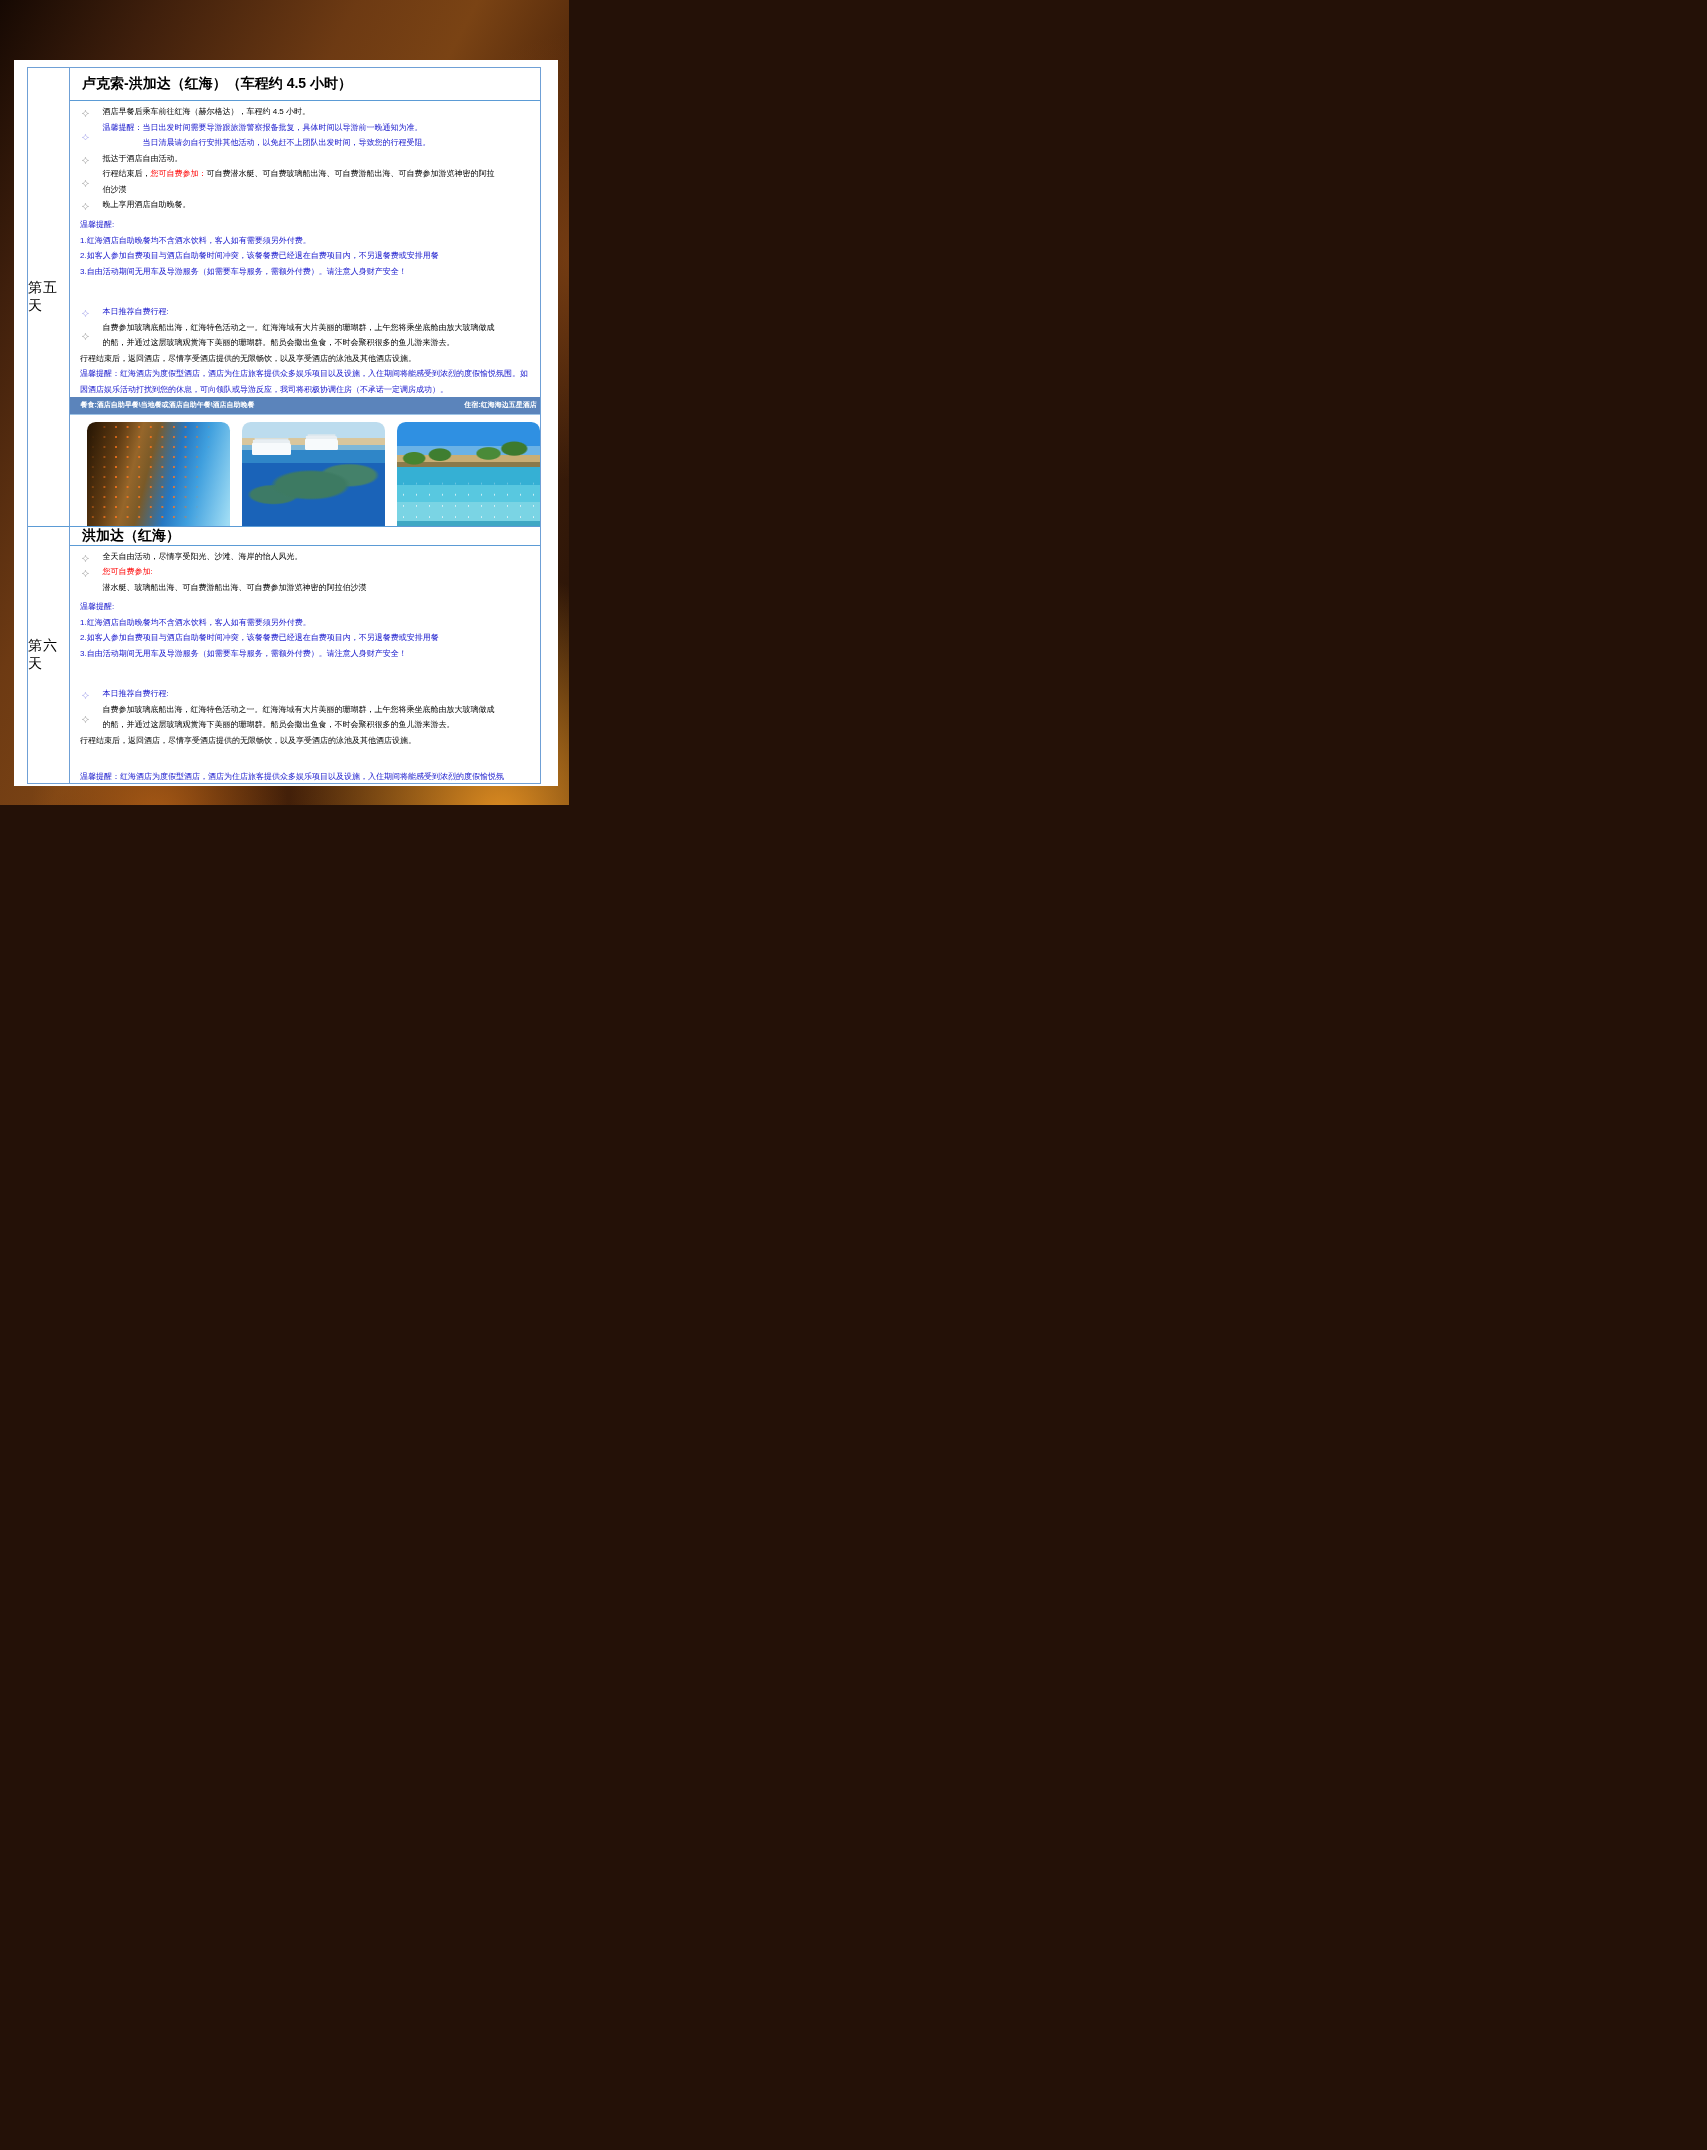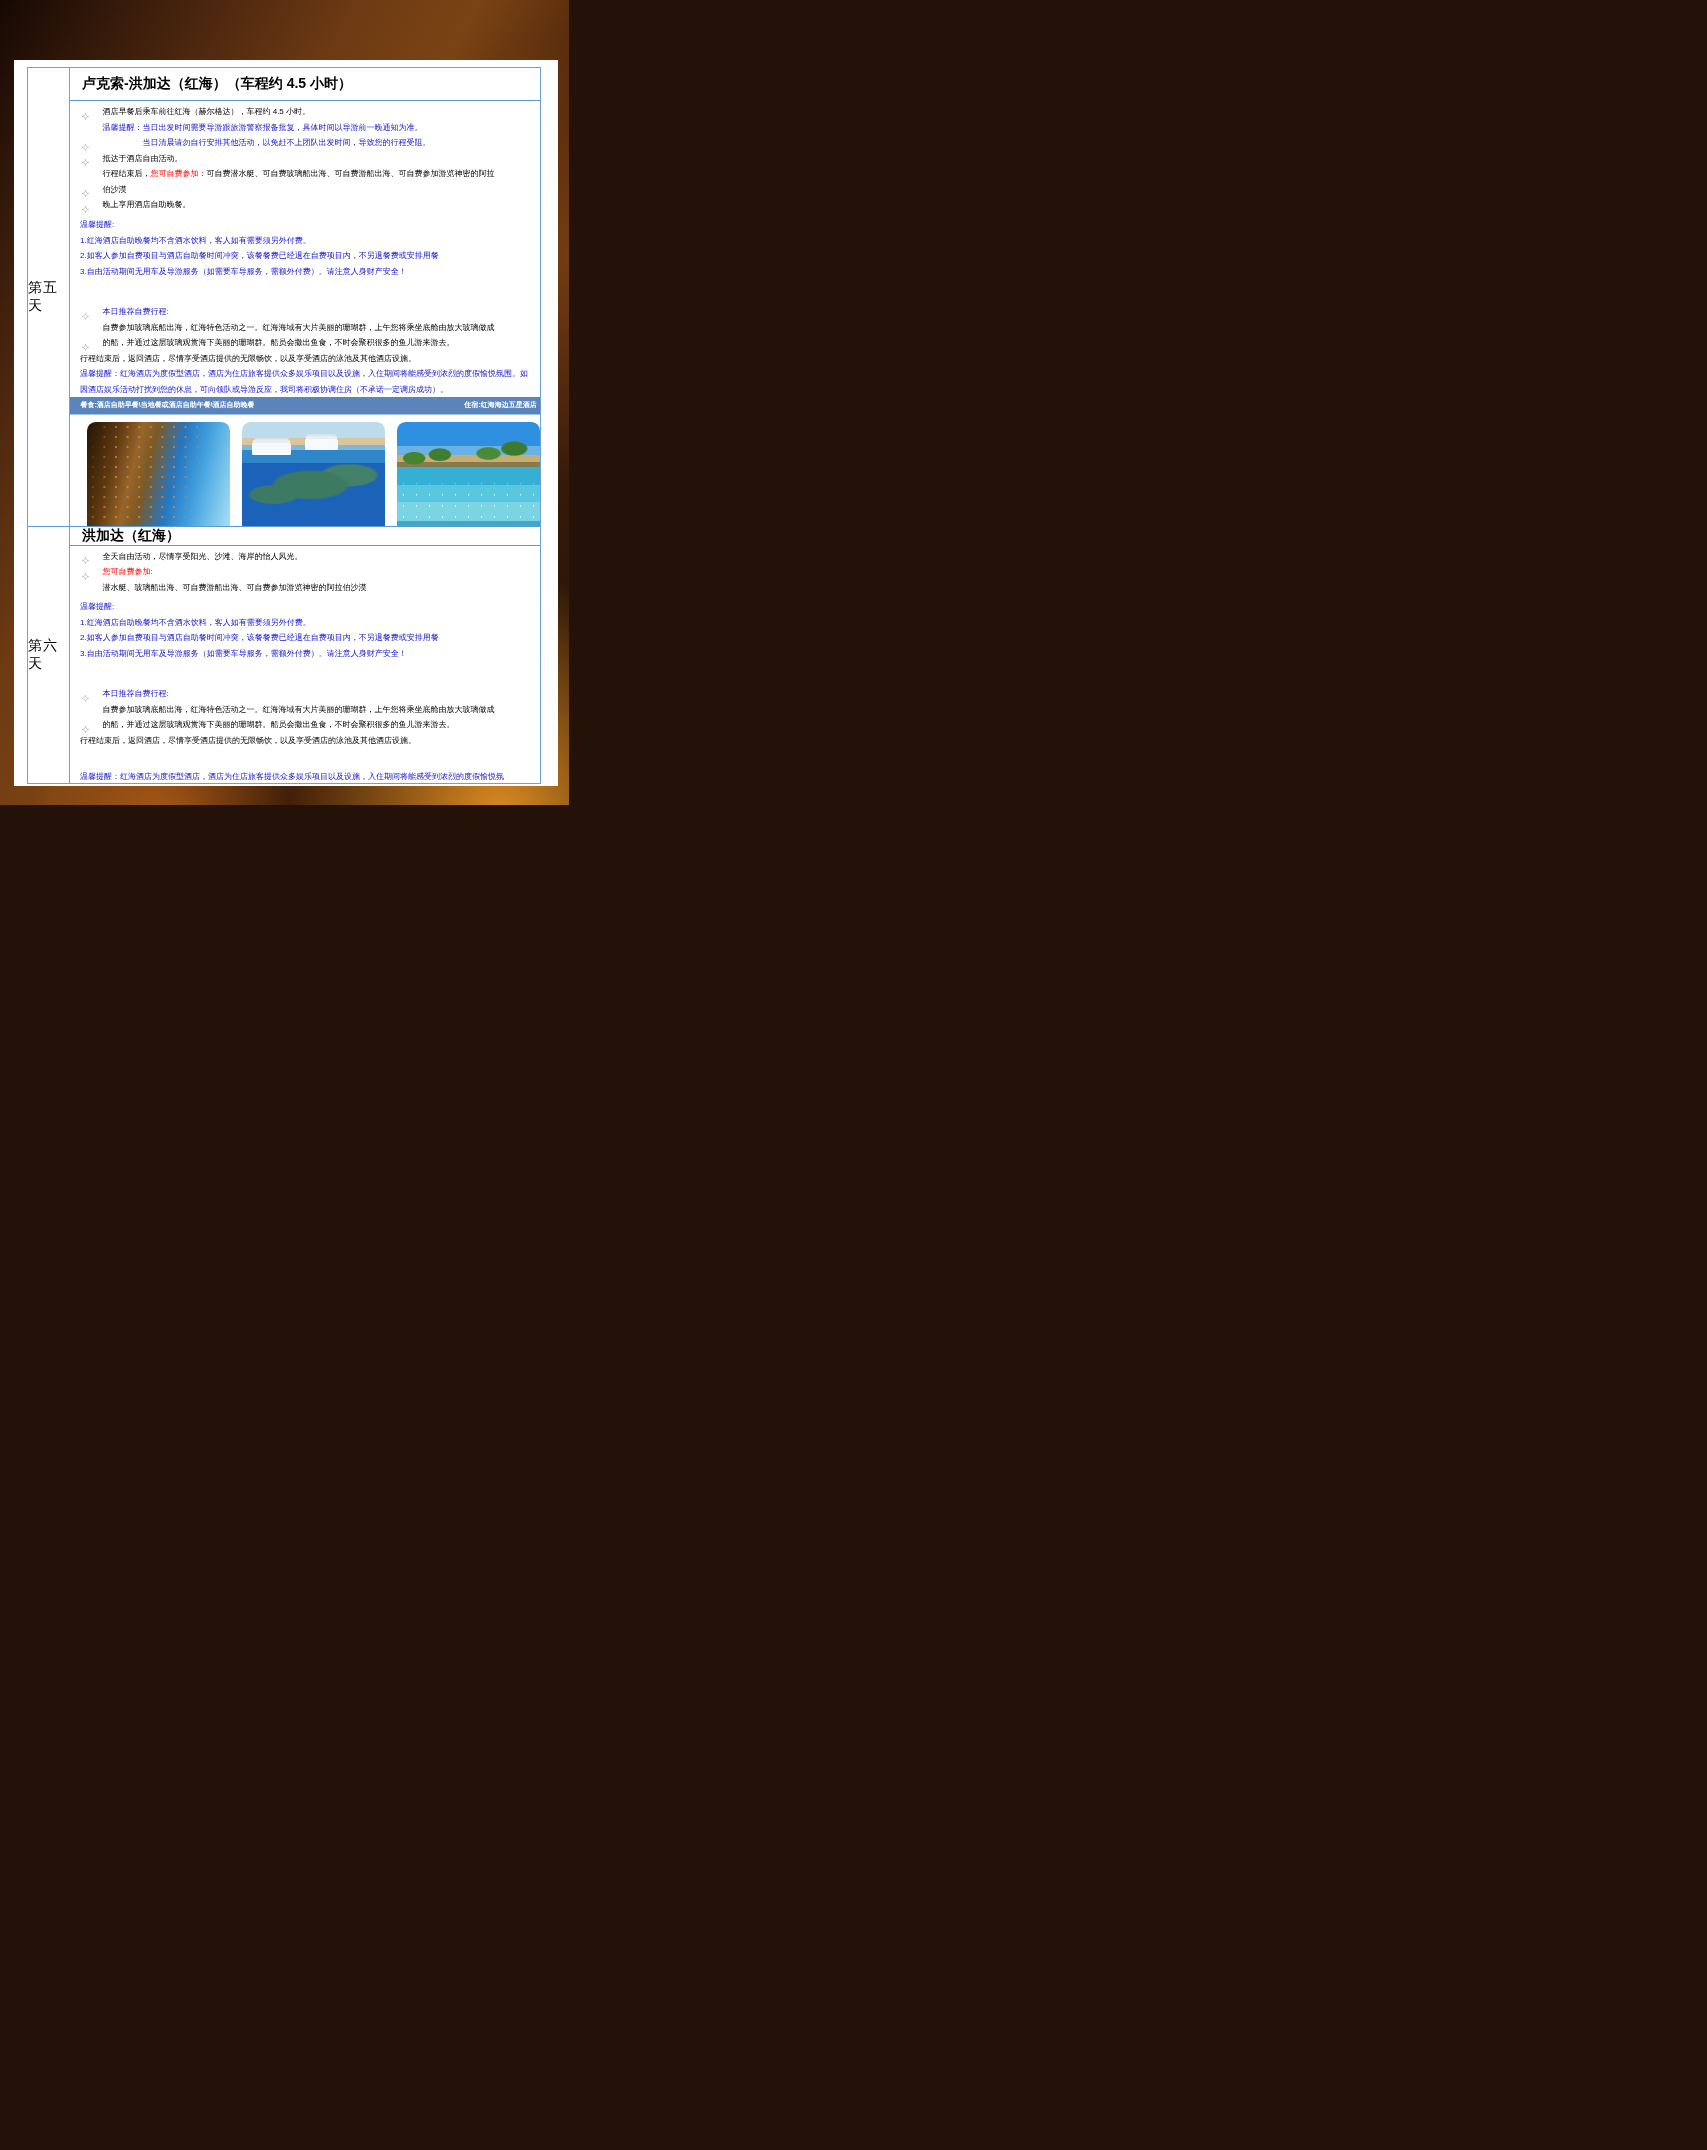--- a/index.html
+++ b/index.html
@@ -31,21 +31,21 @@
   .daycell.d6{grid-row:3/5;border-top:1.3px solid #5b9bd5;}
   .titlecell{display:flex;align-items:center;padding-left:12px;font-size:14px;font-weight:bold;
     color:#000;border-bottom:1.3px solid #5b9bd5;box-sizing:border-box;}
   .titlecell.d6{border-top:1.3px solid #5b9bd5;border-bottom:1.3px solid #5b9bd5;}
   .contentcell{position:relative;box-sizing:border-box;overflow:hidden;}
   .pad{padding:3px 6px 0 10px;}
   .t-blue{color:#1414cc;}
   .t-red{color:#ff0000;}
   .t-black{color:#000;}
   .line{font-size:8px;line-height:15.5px;margin:0;}
-  .bullet{display:flex;align-items:flex-end;}
+  .bullet{display:flex;align-items:center;}
   .bullet .glyph{flex:0 0 7.7px;margin-left:2.2px;margin-right:12.5px;padding-top:3.4px;}
   .bullet .btxt{flex:1;max-width:394px;}
   .bullet-svg{width:6.9px;height:6.9px;display:block;fill:none;stroke:currentColor;stroke-width:0.7px;}
   .indent2{padding-left:40px;}
   .indent1{padding-left:22.4px;}
   .gap-sm{margin-top:4.3px;}
   .gap-lg{margin-top:25px;}
   .gap-xl{margin-top:20.6px;}
   
   .mealbar{margin-top:0;height:17.6px;background:#5b84bb;border-bottom:0.9px solid #9dc3e6;

